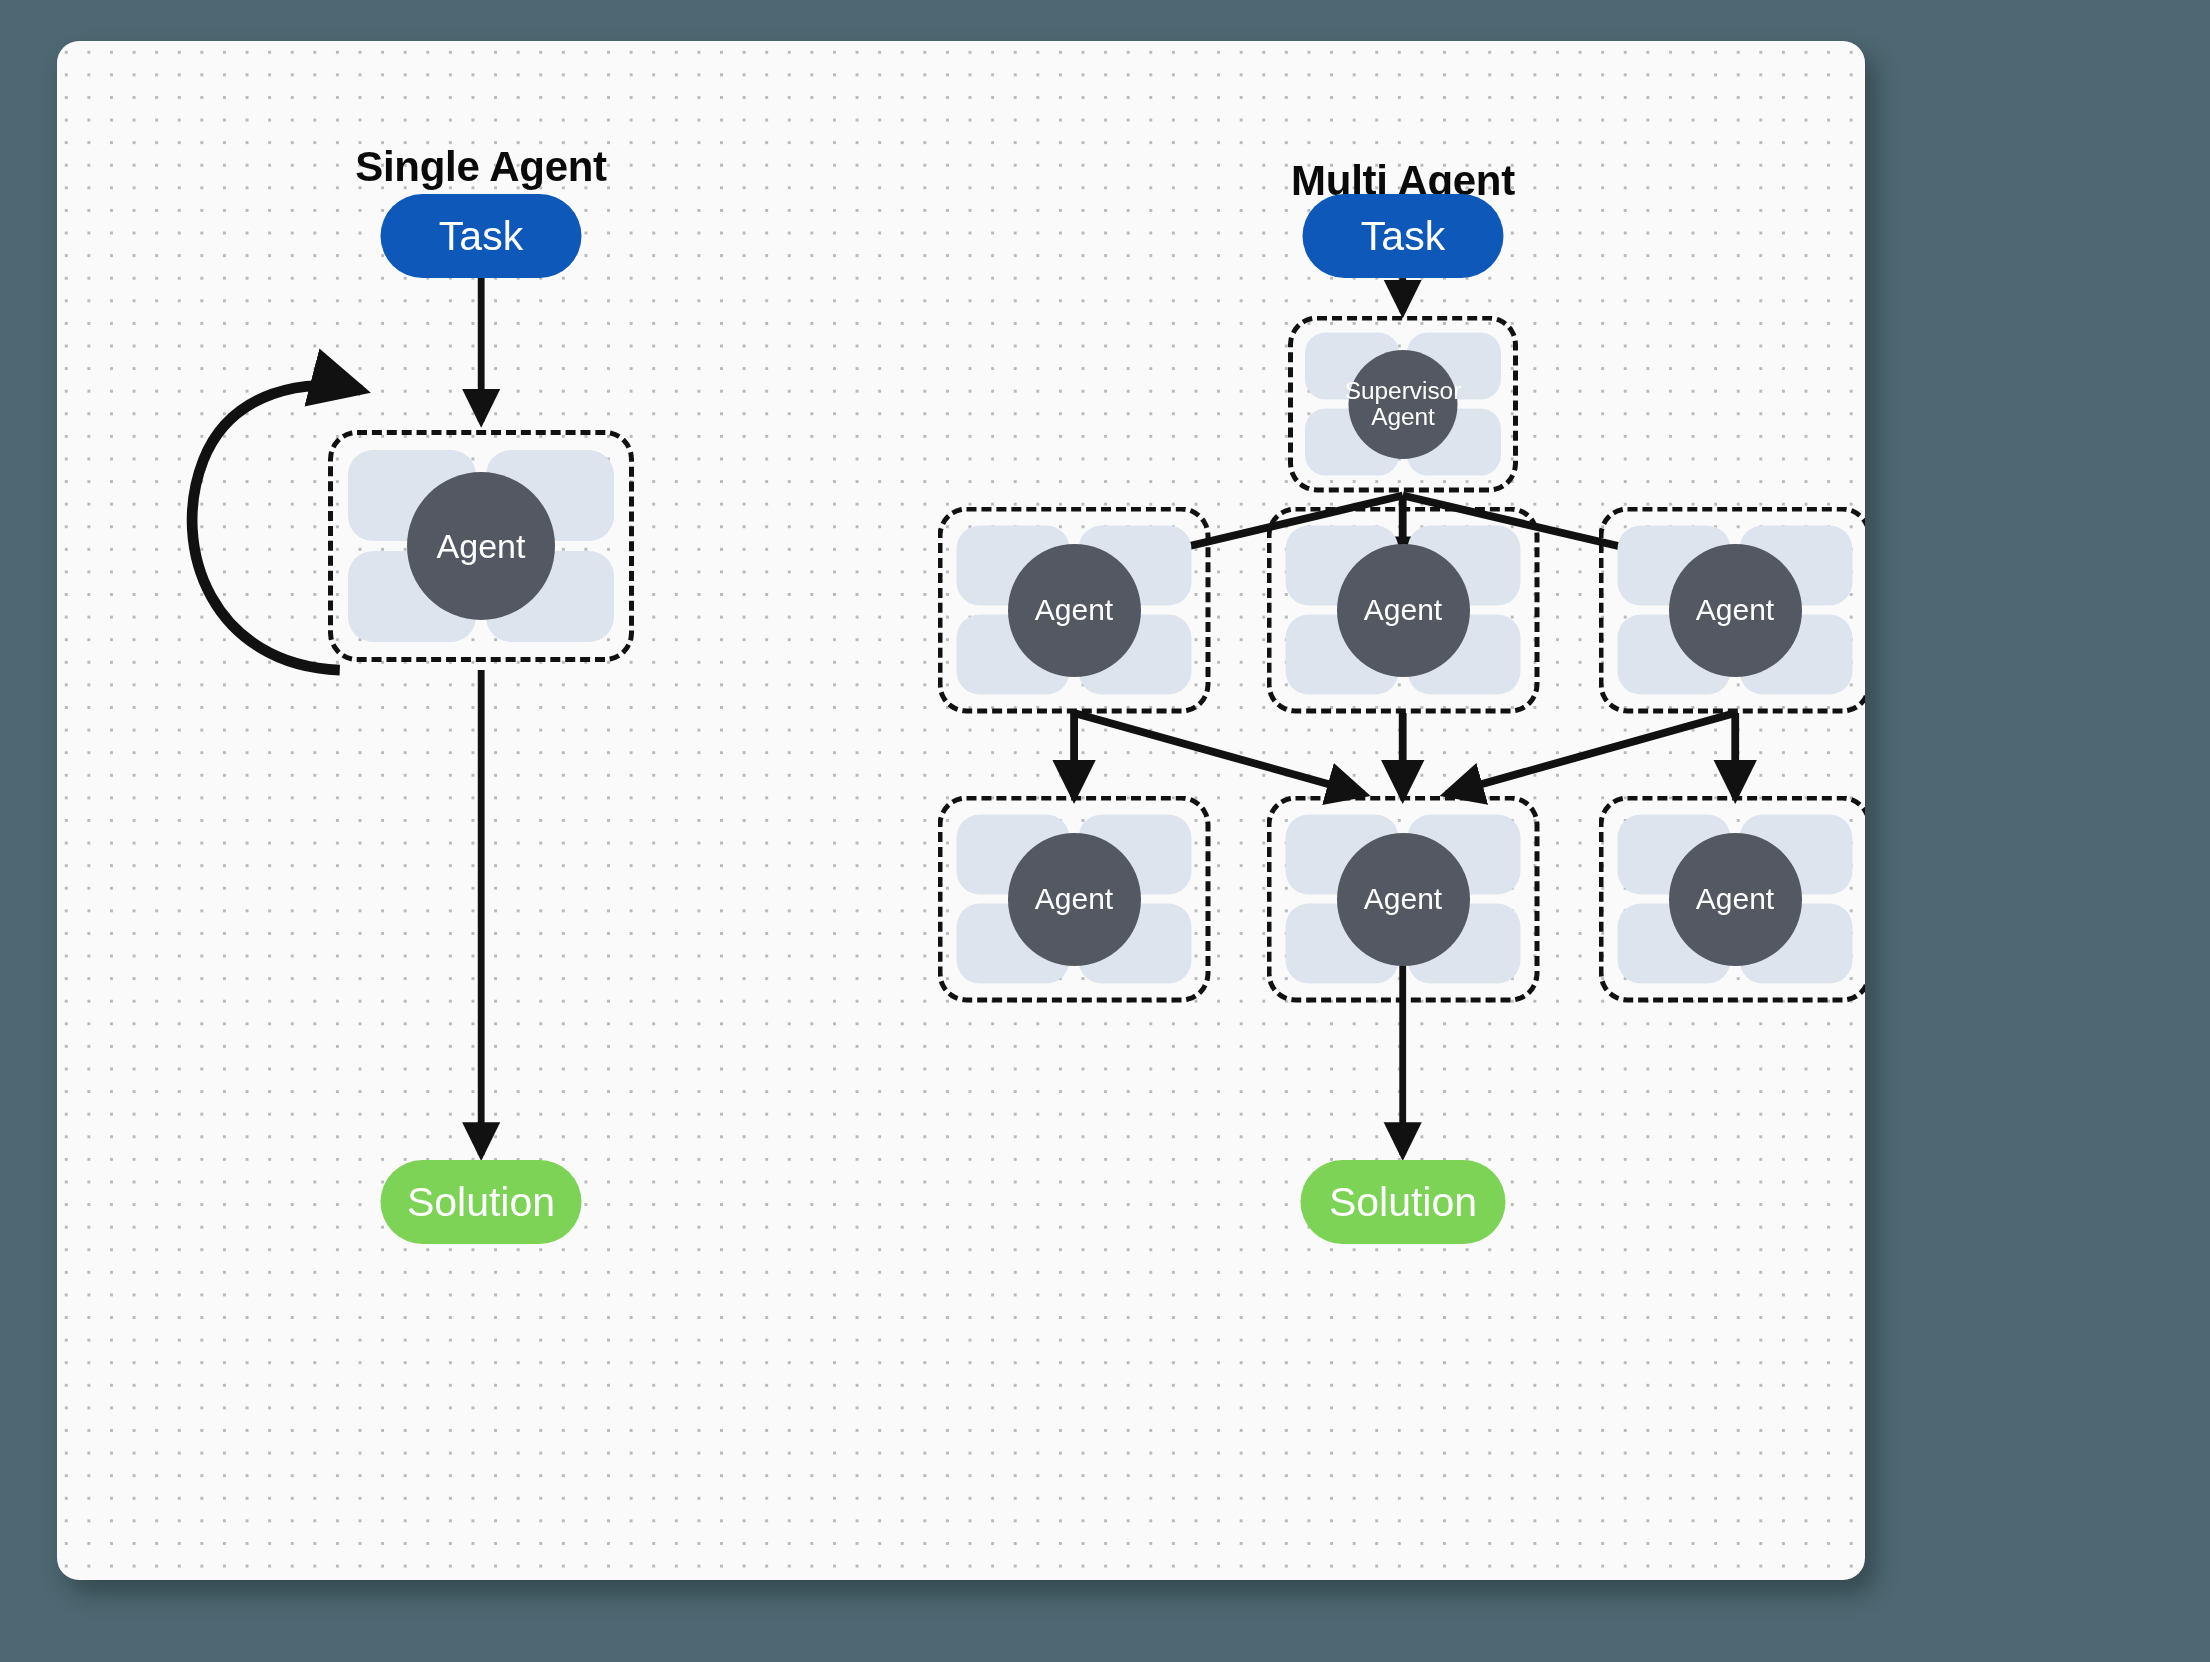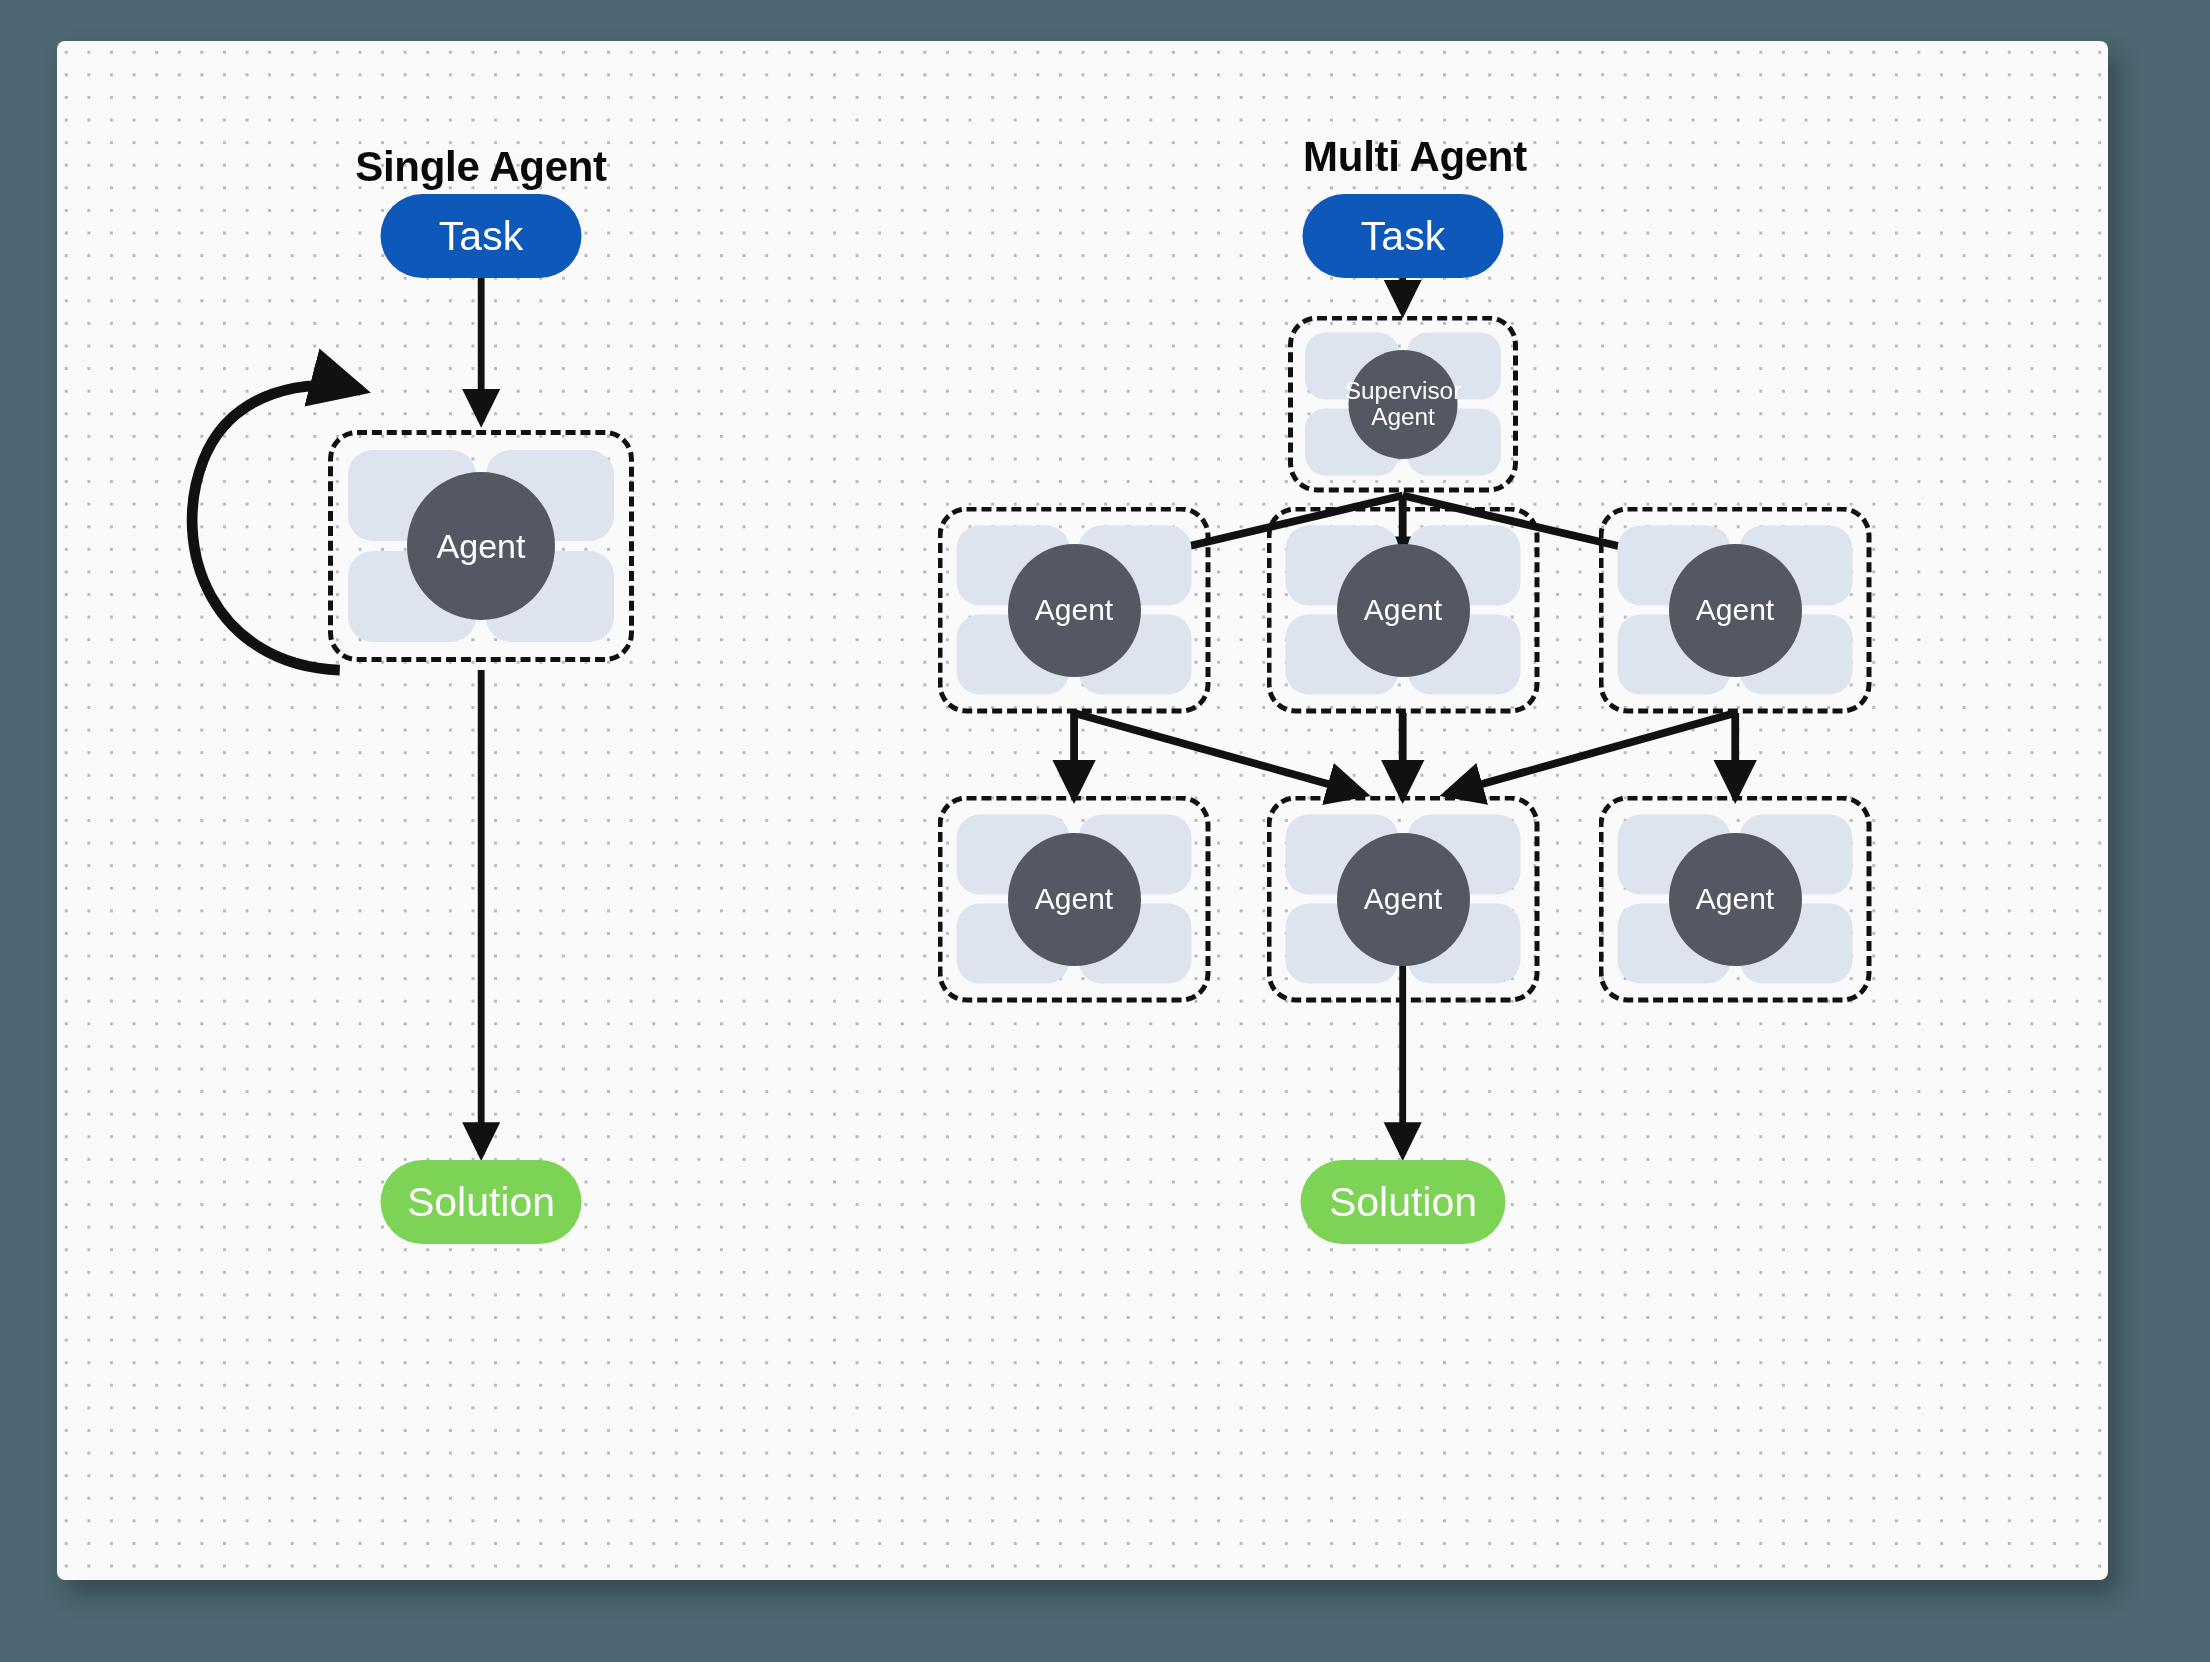--- a/index.html
+++ b/index.html
@@ -18,27 +18,27 @@
     position: relative;
     width: 2211px;
     height: 1663px;
   }
 
   
   #card {
     position: absolute;
     left: 57px;
     top: 41px;
-    width: 2051px;
+    width: 1808px;
     height: 1539px;
     background-color: #fafafa;
     background-image: radial-gradient(circle at 1.6px 1.6px, #b9babd 1.6px, rgba(0,0,0,0) 1.7px);
     background-size: 22.6px 22.6px;
     background-position: 7.8px 9.8px;
-    border-radius: 8px;
+    border-radius: 22px;
     box-shadow: 9.8px 13.7px 25px rgba(0,0,0,0.30);
     overflow: hidden;
   }
 
   
   #edges {
     position: absolute;
     left: 0;
     top: 0;
     width: 2040px;
@@ -185,21 +185,21 @@
       </div>
       <div class="agent-circle">
         <span>Agent</span>
       </div>
     </div>
 
     <div class="pill pill-solution" style="left:424px; top:1161px;">
       <span>Solution</span>
     </div>
 
-    <div class="col-title" style="left:1346px; top:92px;margin-left:12px;">Multi Agent</div>
+    <div class="col-title" style="left:1346px; top:116px;">Multi Agent</div>
 
     <div class="pill pill-task" style="left:1346px; top:195px;">
       <span>Task</span>
     </div>
 
     <div class="agent-node node-sm" style="left:1346px; top:363px;">
       <div class="petals">
         <div class="petal"></div>
         <div class="petal"></div>
         <div class="petal"></div>

